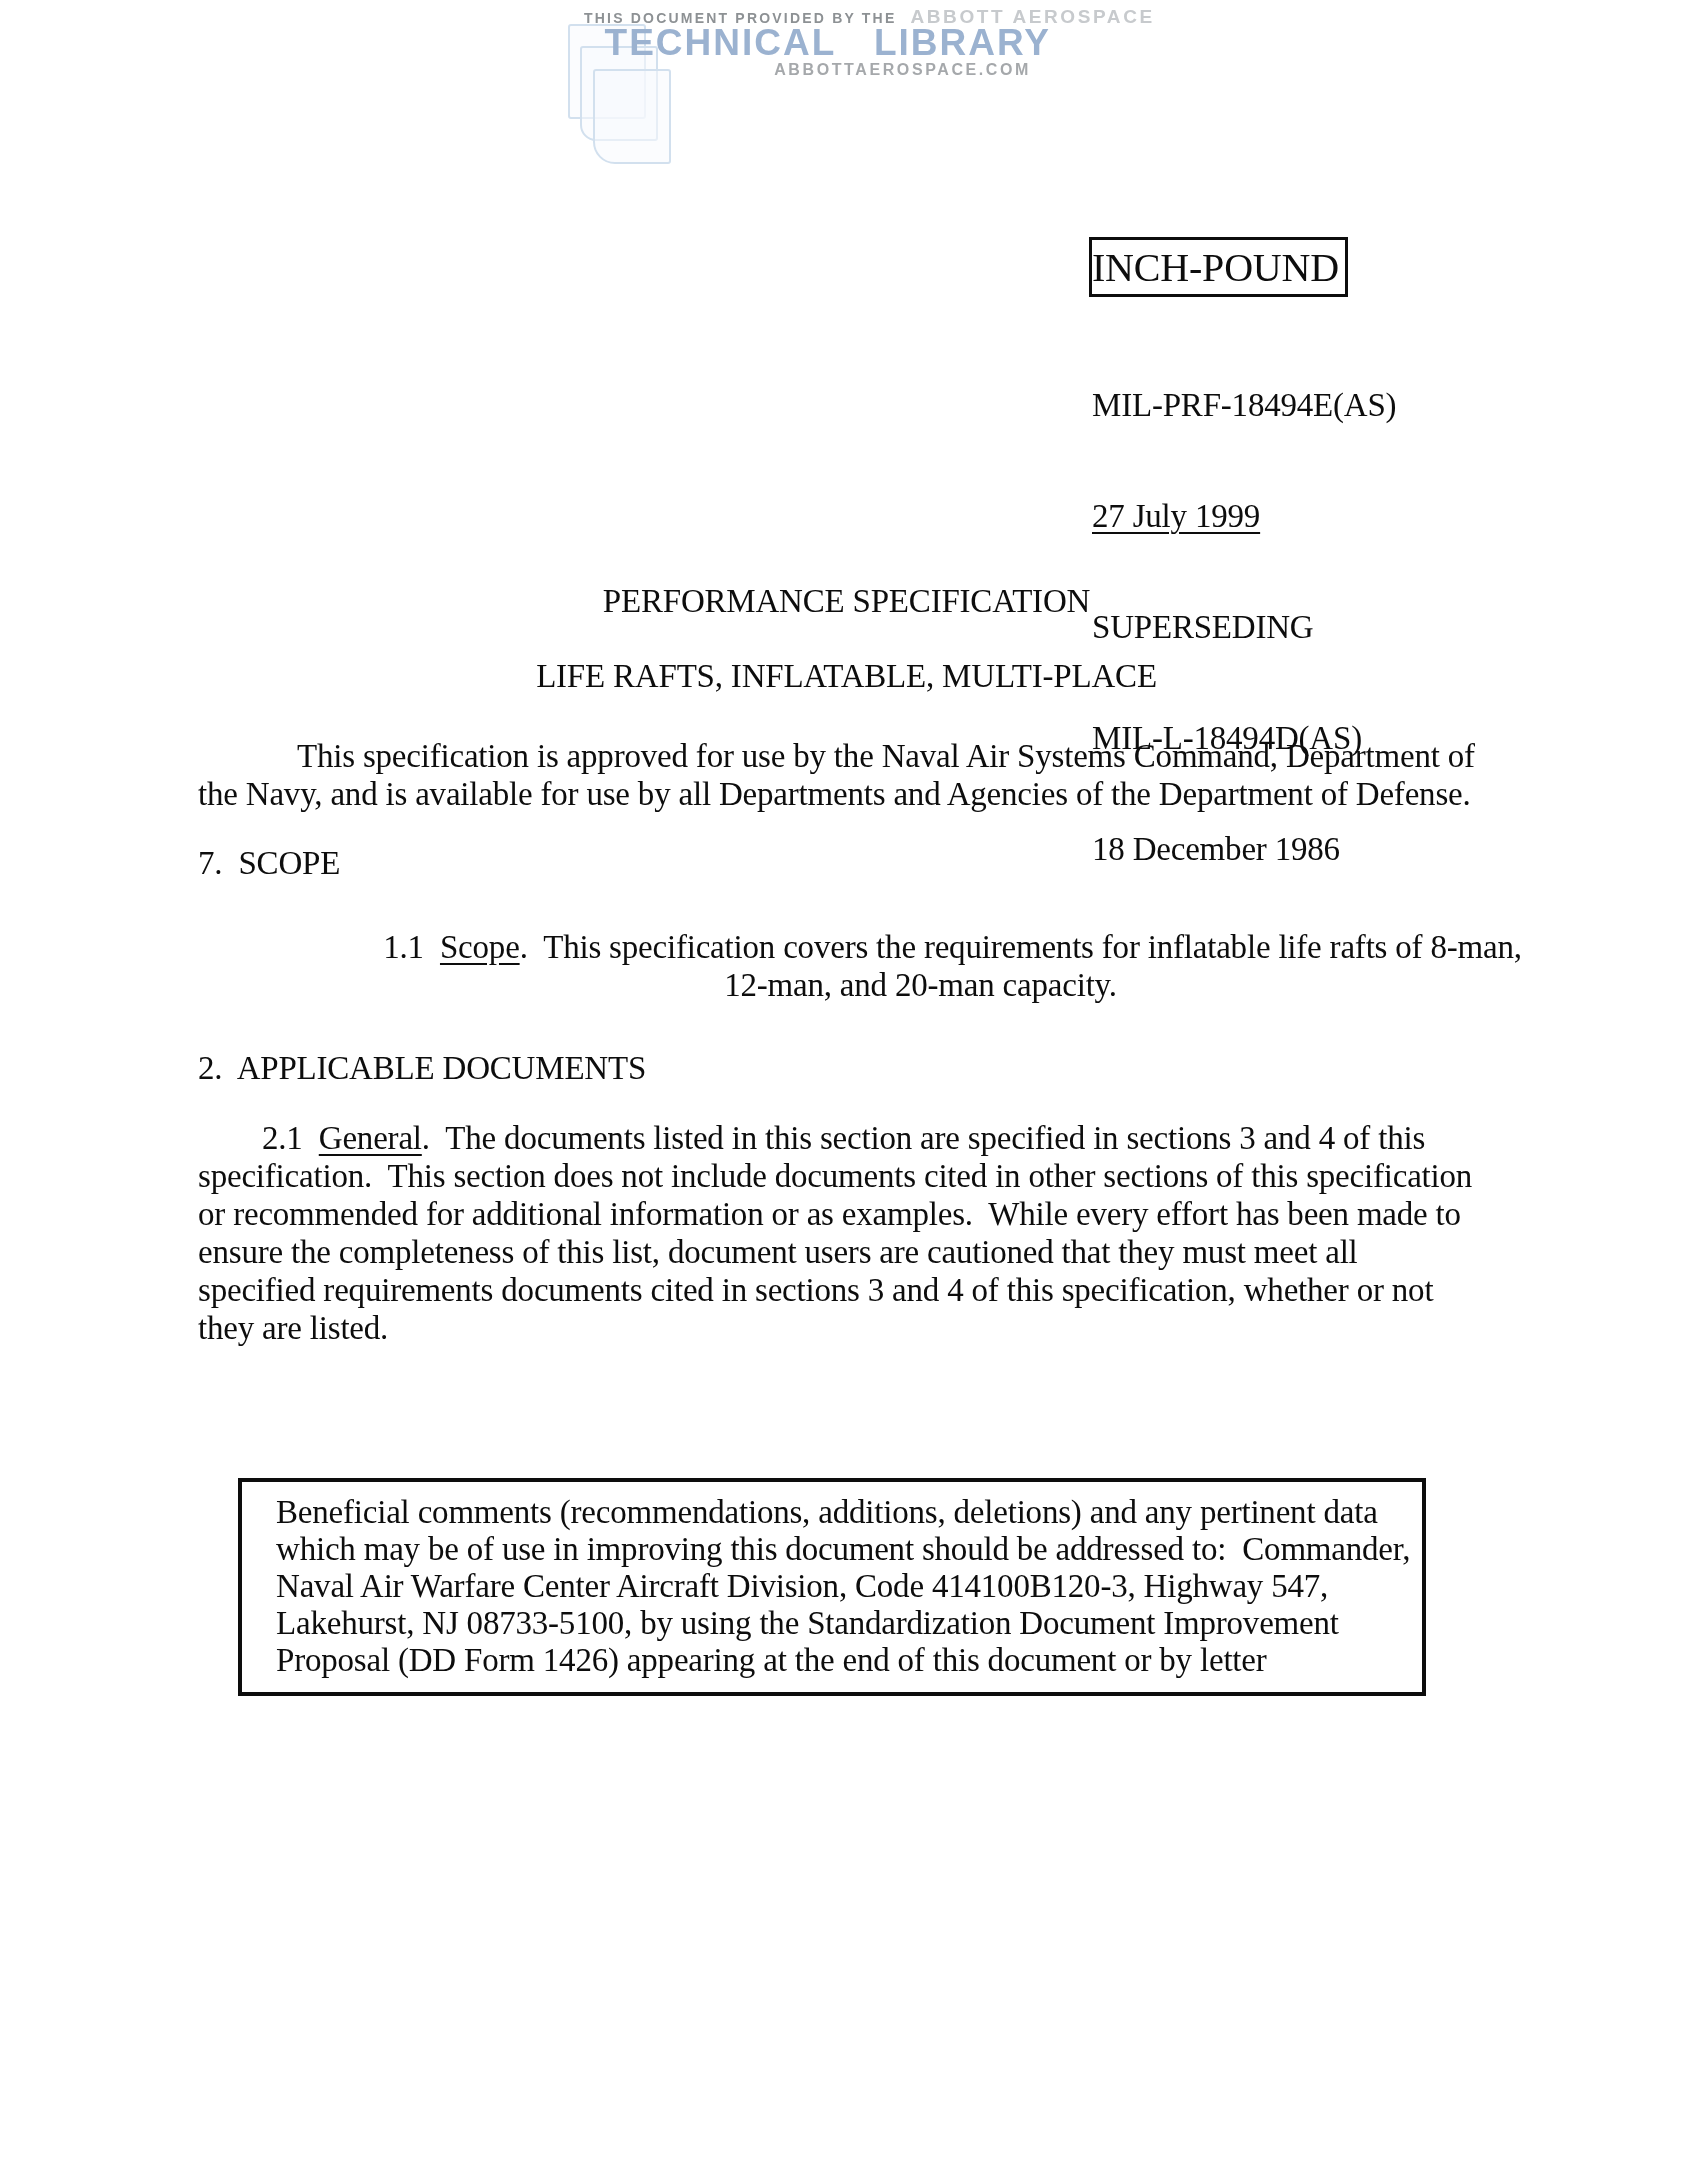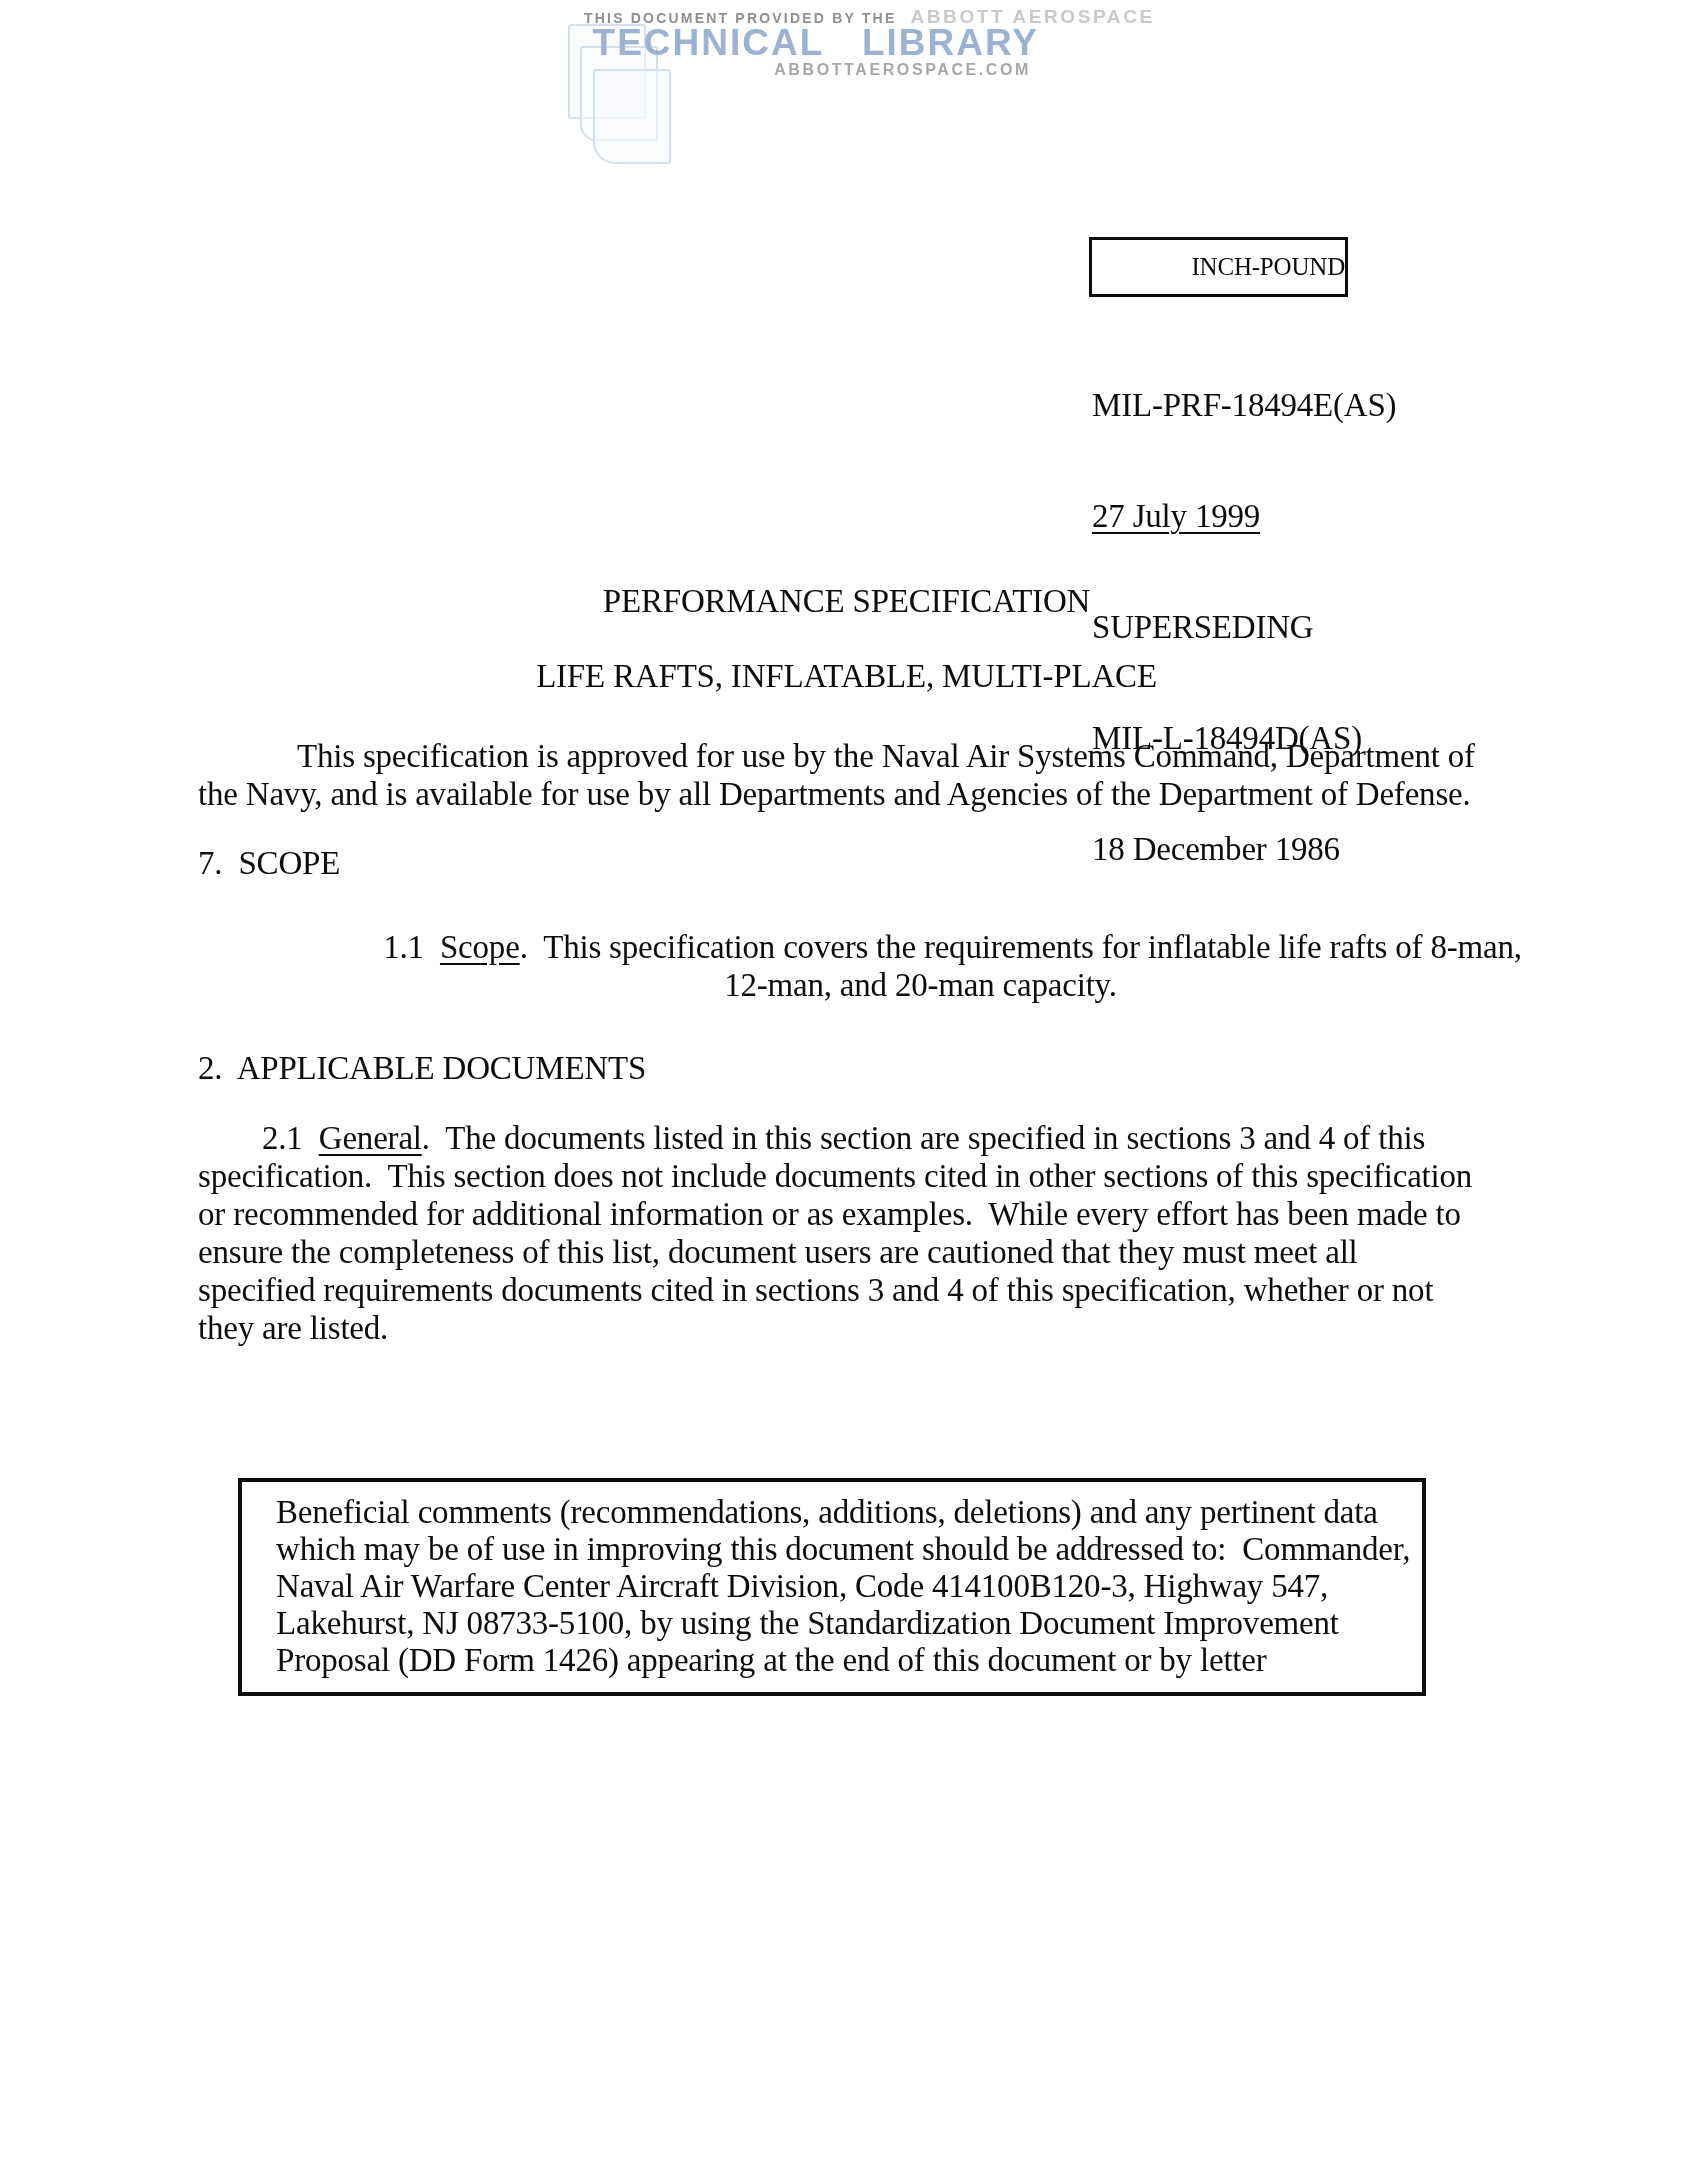--- a/index.html
+++ b/index.html
@@ -17,22 +17,22 @@
   .logo-line2{font-size:37px;font-weight:bold;letter-spacing:2px;word-spacing:26px;color:#9bb2d0;}
   .logo-line3{font-size:16px;font-weight:bold;letter-spacing:2.6px;color:#a5a8ab;}
   .pages-icon span{position:absolute;width:74px;height:91px;border:2px solid #d2e0ee;
     background:rgba(247,250,253,0.55);border-radius:3px;}
   .pages-icon .p1{left:0;top:0;}
   .pages-icon .p2{left:12px;top:22px;border-bottom-left-radius:16px;}
   .pages-icon .p3{left:25px;top:45px;border-bottom-left-radius:22px;}
 
   
   .inch-box{left:1089px;top:237px;width:259px;height:60px;border:3px solid #0d0d0d;
-    display:flex;align-items:center;justify-content:flex-end;box-sizing:border-box;
-    font-size:25px;letter-spacing:-0.2px;}
+    display:flex;align-items:center;justify-content:flex-start;box-sizing:border-box;
+    font-size:40px;letter-spacing:-0.2px;}
   .idblock{left:1092px;top:313px;font-size:33px;line-height:37px;letter-spacing:-0.2px;white-space:pre;}
 
   
   .comment-box{left:238px;top:1478px;width:1188px;height:218px;border:4px solid #0d0d0d;
     box-sizing:border-box;}
   .comment-box .bt{margin:12px 10px 0 34px;font-size:33px;line-height:37px;
     letter-spacing:-0.2px;white-space:pre;}
 
   
   .footer-row{left:198px;top:1829px;width:1220px;display:flex;justify-content:space-between;
@@ -42,21 +42,21 @@
 <body>
 
 <div class="page">
 
   <div class="abs pages-icon" style="left:568px;top:24px;width:109px;height:139px;">
     <span class="p1"></span>
       <span class="p2"></span>
       <span class="p3"></span>
   </div>
   <div class="abs logo-line logo-line1" style="left:584px;top:6px;width:467px;"><span>THIS DOCUMENT PROVIDED BY THE</span><span class="logo-brand">ABBOTT AEROSPACE</span></div>
-  <div class="abs logo-line logo-line2" style="left:572px;top:22px;width:467px;">TECHNICAL LIBRARY</div>
+  <div class="abs logo-line logo-line2" style="left:584px;top:22px;width:467px;">TECHNICAL LIBRARY</div>
   <div class="abs logo-line logo-line3" style="left:584px;top:61px;width:447px;">ABBOTTAEROSPACE.COM</div>
 
   <div class="abs inch-box">
     <span>INCH-POUND</span>
   </div>
 
   <div class="abs idblock">
     <div>MIL-PRF-18494E(AS)</div>
     <div><span class="u">27 July 1999</span></div>
     <div>SUPERSEDING</div>

